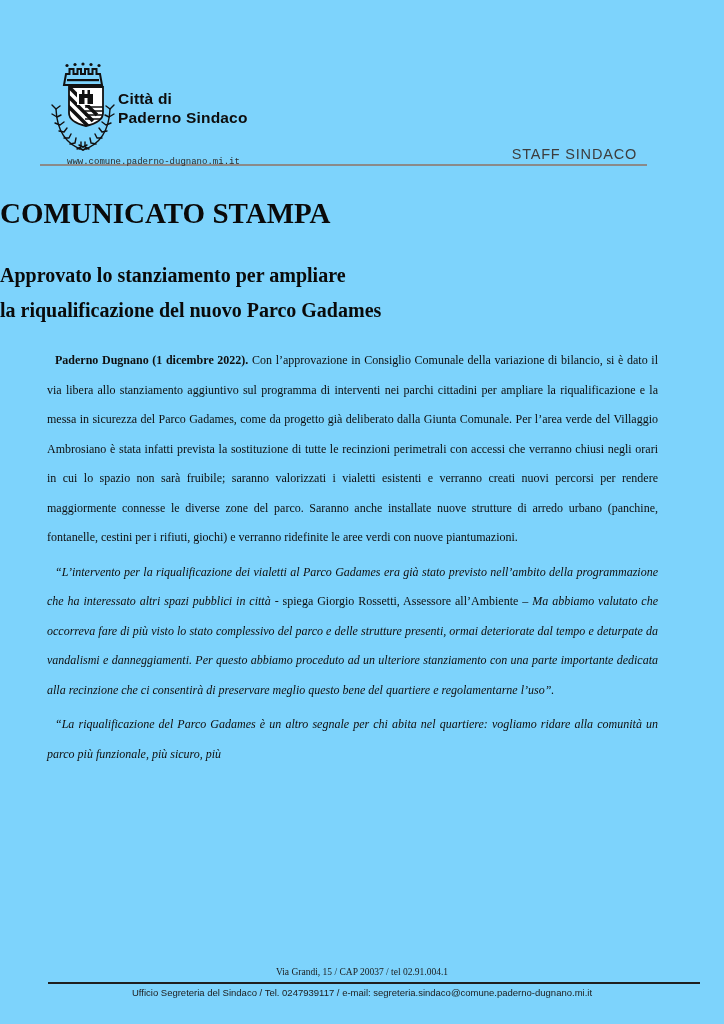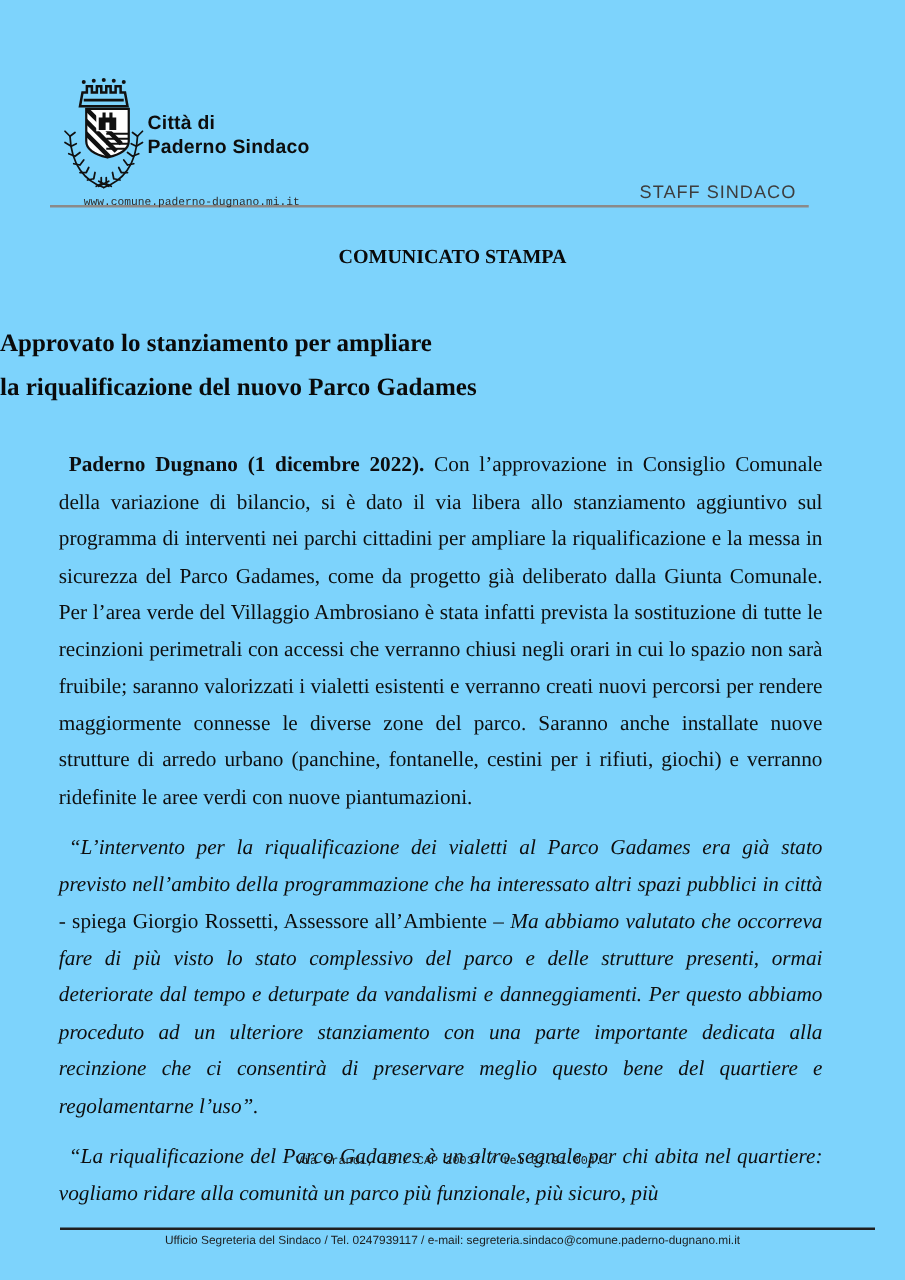--- a/index.html
+++ b/index.html
@@ -37,48 +37,48 @@
   }
   .website {
     position:absolute; top:157px; left:67px;
     font-family:Liberation Mono, monospace;
     font-size:9px; color:#2b2b2b;text-align:right;
   }
 
   
   .doc-title {
     position:absolute; top:197px; left:0; width:100%;
-    text-align:center;
-    font-weight:bold; font-size:16px;
+    text-align:left;
+    font-weight:bold; font-size:29px;
     color:#0a0a0a;
   }
   .doc-subtitle {
     position:absolute; top:258px; left:0; width:100%;
     text-align:left;
     font-weight:bold; font-size:20px; line-height:35px;
     color:#0a0a0a;
   }
 
   
   .doc-body {
     position:absolute; top:346px; left:47px; width:611px;
   }
   .doc-body p {
-    margin:11px 0 5px 0;
-    font-size:17px; line-height:29.5px;
+    margin:0 0 5px 0;
+    font-size:12px; line-height:29.5px;
     text-align:justify;
     text-indent:8px;
     color:#0e0e0e;
   }
 
   
   .footer-address {
-    position:absolute; top:923px; left:0; width:100%;
+    position:absolute; top:967px; left:0; width:100%;
     text-align:center;
-    font-family:Liberation Mono, monospace;
+    font-family:Liberation Serif, serif;
     font-size:9.5px; color:#1c1c1c;
   }
   .footer-rule {
     position:absolute; top:982px; left:48px;
     width:652px; height:2px; background:#1f1f1f;
   }
   .footer-office {
     position:absolute; top:987px; left:0; width:100%;
     text-align:center;
     font-family:"Liberation Sans", sans-serif;

